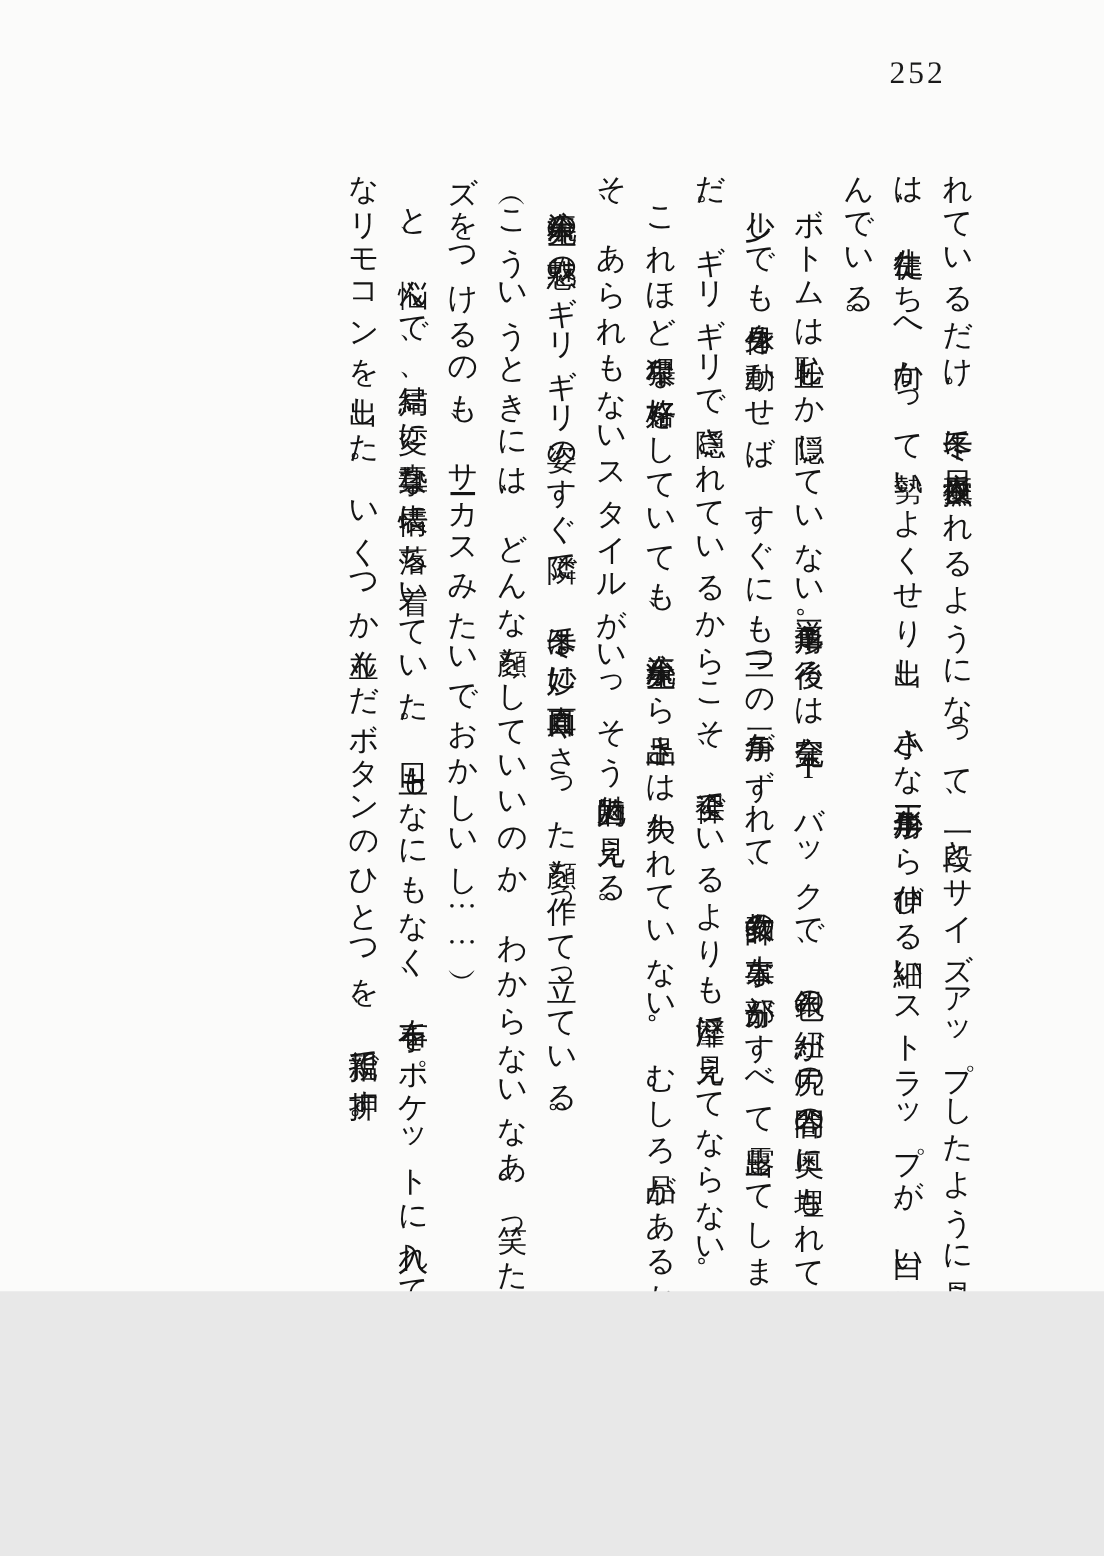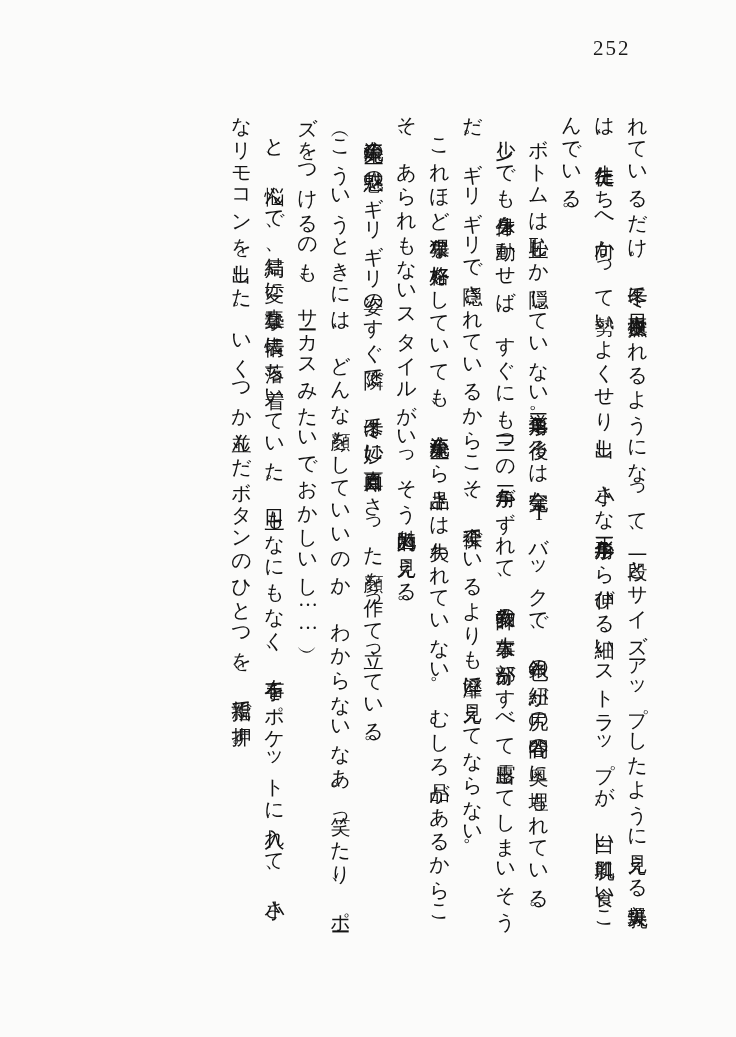--- a/index.html
+++ b/index.html
@@ -3,21 +3,21 @@
 <meta charset="utf-8">
 <style>
   html, body {
     margin: 0;
     padding: 0;
     background: #e8e8e8;
   }
   .page {
     position: relative;
     width: 736px;
-    height: 1037px;
+    height: 861px;
     background: #fbfbfa;
     overflow: hidden;
     font-family: "Liberation Serif", "DejaVu Serif", serif;
     color: #141414;
   }
   .page-number {
     position: absolute;
     top: 36px;
     left: 593px;
     font-size: 21px;

